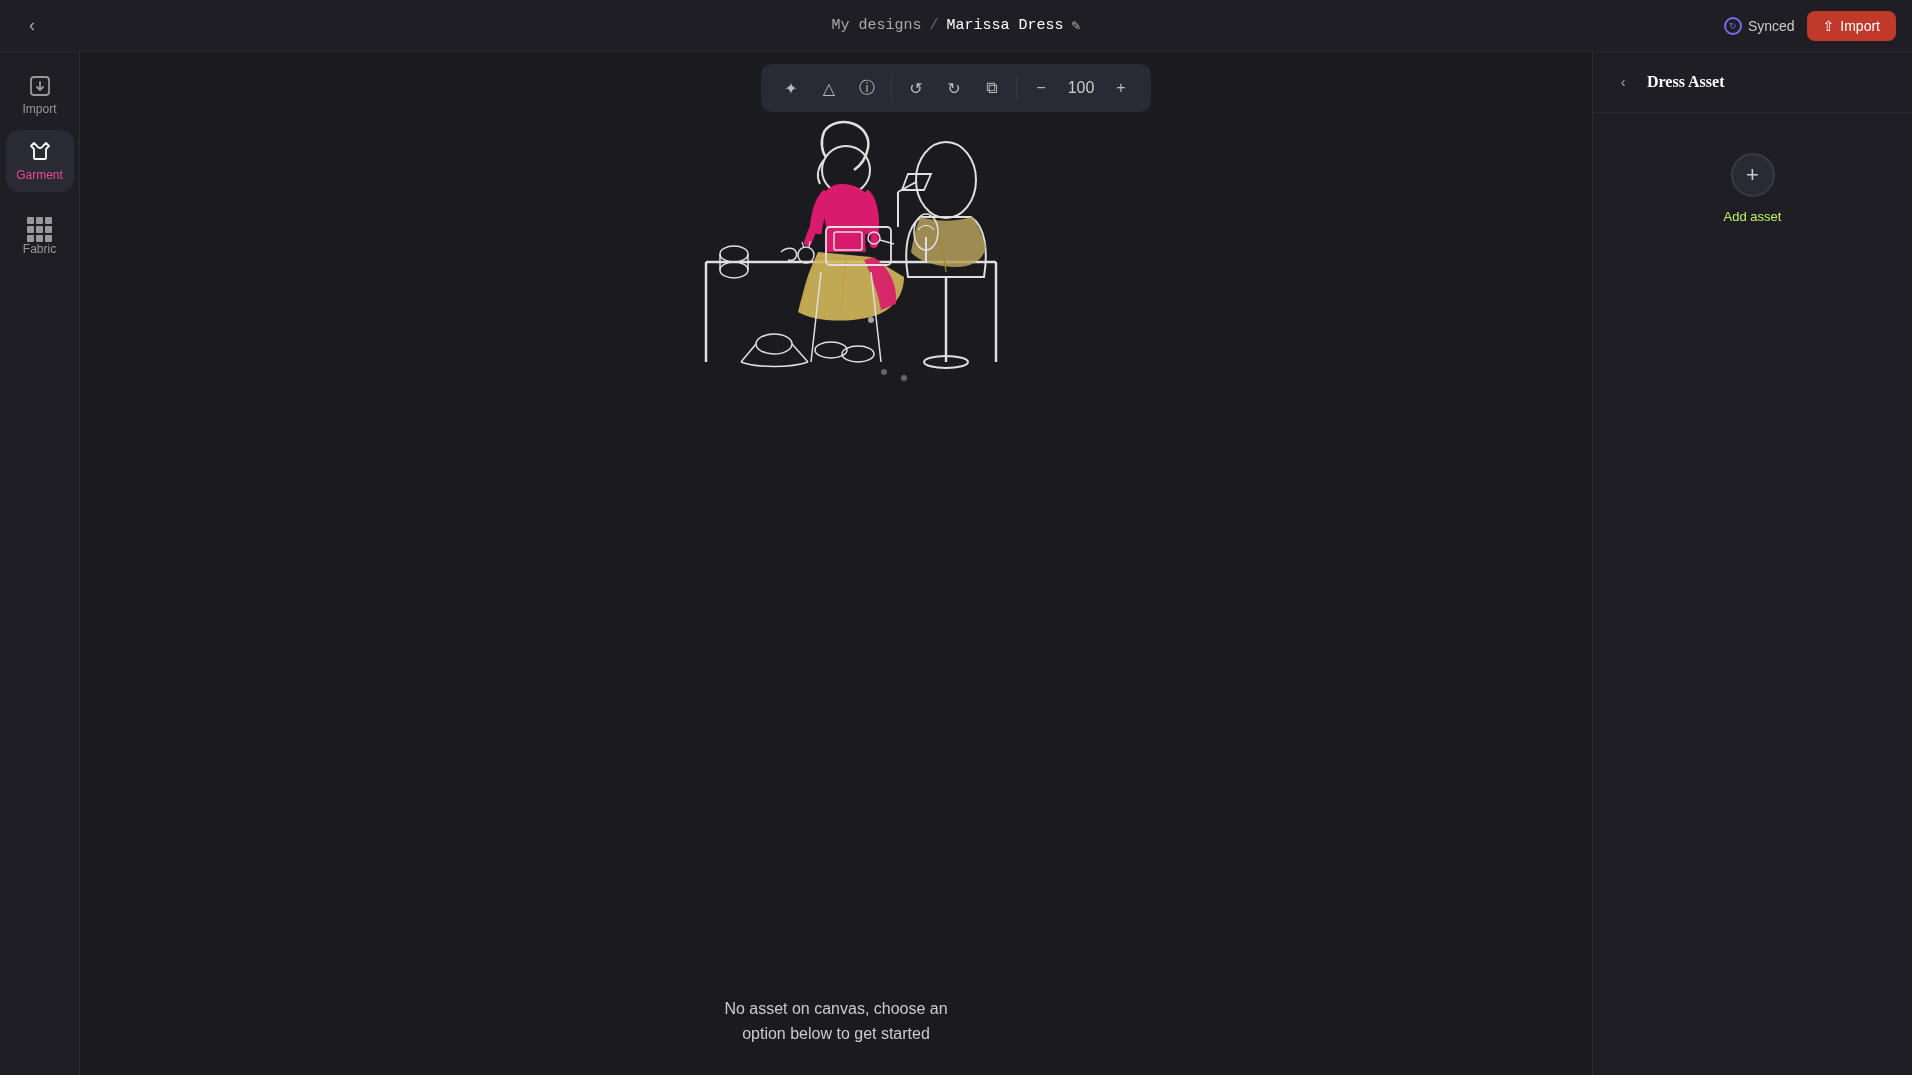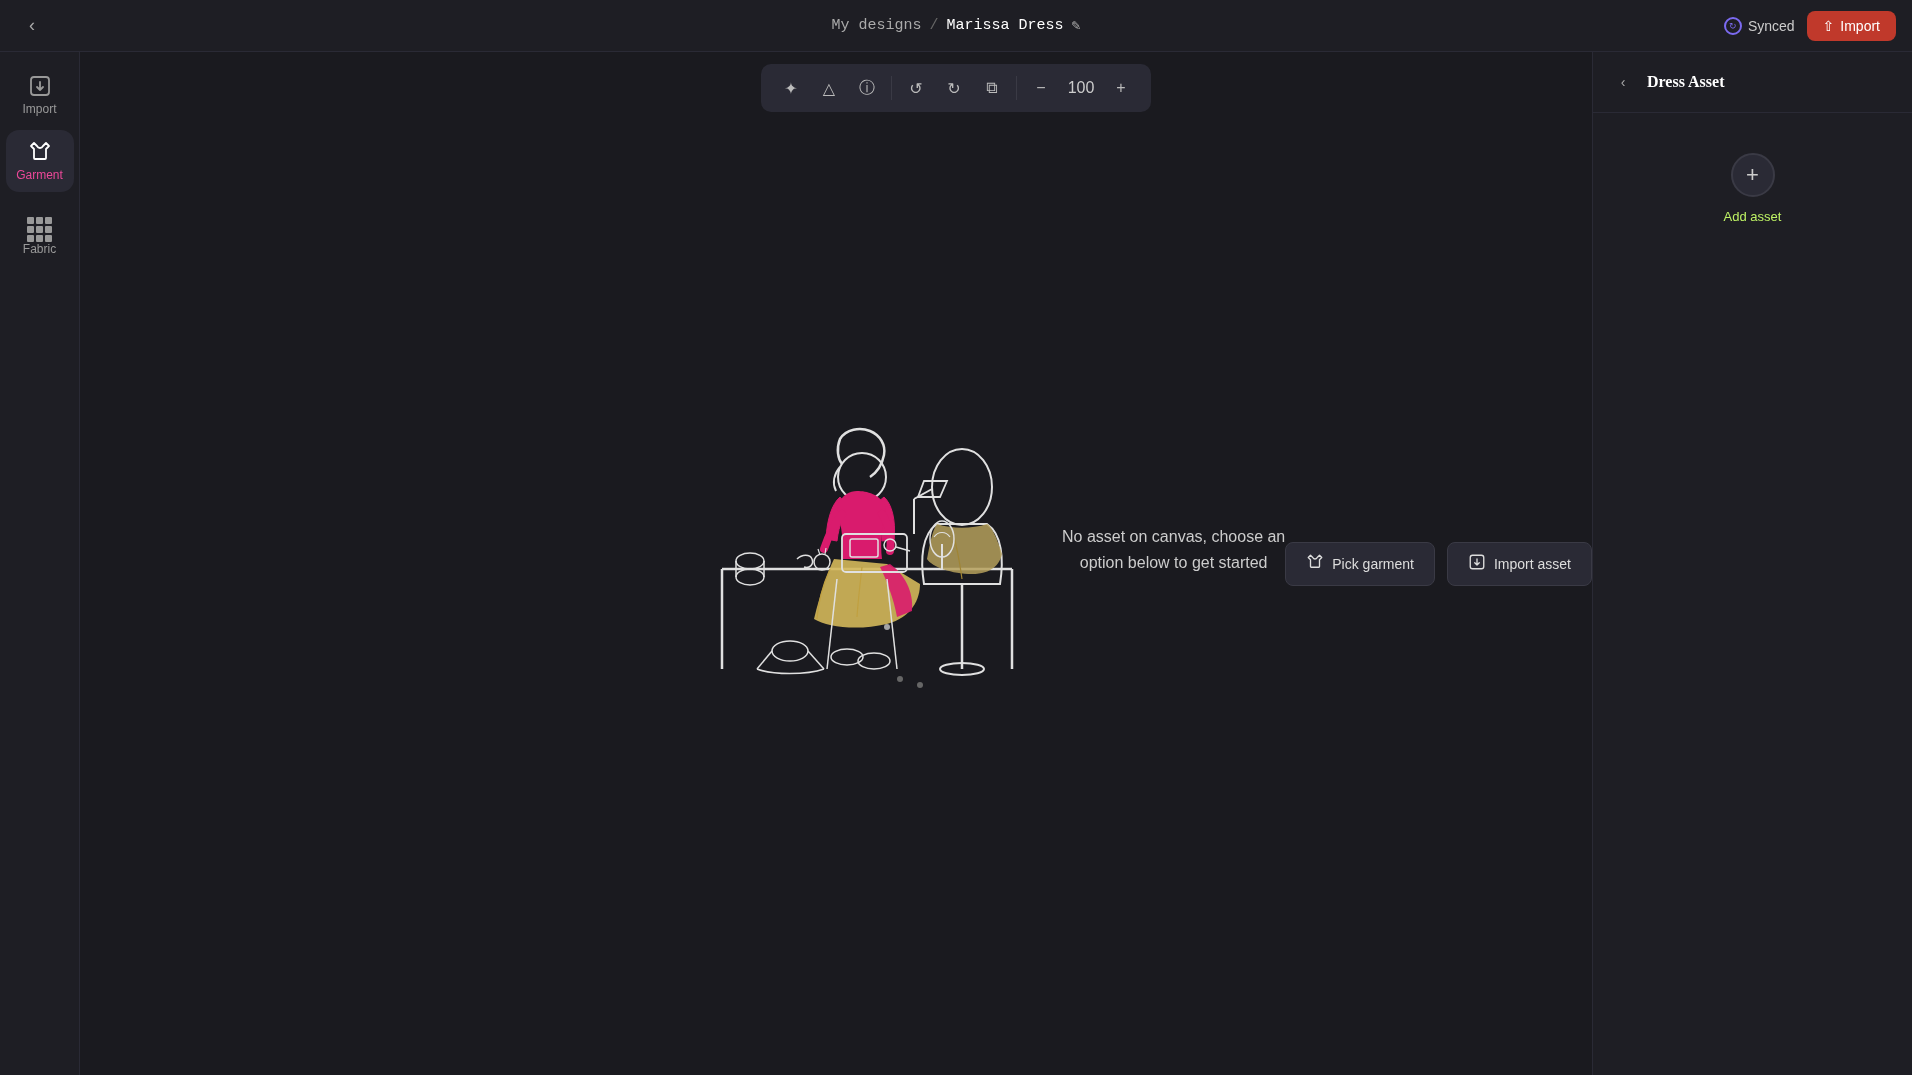--- a/index.html
+++ b/index.html
@@ -180,23 +180,23 @@
 
     
     .canvas-area {
       position: absolute;
       top: 52px;
       left: 80px;
       right: 320px;
       bottom: 0;
       background: #1a1a1f;
       display: flex;
-      flex-direction: row;
-      align-items: center;
-      justify-content: flex-end;
+      flex-direction: column;
+      align-items: center;
+      justify-content: space-between;
     }
 
     
     .illustration-container {
       position: relative;
       width: 420px;
       height: 380px;
       margin-bottom: 30px;
     }
 
@@ -485,39 +485,20 @@
     </svg>
   </div>
 
   <div class="empty-state">
     <div class="empty-state-title">
       <span>No asset on canvas, choose an</span><br>
       <span>option below to get started</span>
     </div>
   </div>
 
-  <div class="action-buttons">
-    <button class="action-btn">
-      <span class="action-btn-icon">
-        <svg width="18" height="18" viewBox="0 0 24 24" fill="none" stroke="currentColor" stroke-width="1.8" stroke-linecap="round" stroke-linejoin="round">
-          <path d="M3 6l3-3 3 3s1 2 3 2 3-2 3-2l3-3 3 3-3 3v9a1 1 0 01-1 1H7a1 1 0 01-1-1V9L3 6z"></path>
-        </svg>
-      </span>
-      <span>Pick garment</span>
-    </button>
-    <button class="action-btn">
-      <span class="action-btn-icon">
-        <svg width="18" height="18" viewBox="0 0 24 24" fill="none" stroke="currentColor" stroke-width="1.8" stroke-linecap="round" stroke-linejoin="round">
-          <rect x="3" y="3" width="18" height="18" rx="3"></rect>
-          <path d="M12 8v8M9 13l3 3 3-3"></path>
-        </svg>
-      </span>
-      <span>Import asset</span>
-    </button>
-  </div>
 </div>
 
 <div class="right-panel">
   <div class="right-panel-header">
     <button class="panel-collapse-btn">
       <span>‹</span>
     </button>
     <span class="panel-title">Dress Asset</span>
   </div>
   <div class="panel-content">

